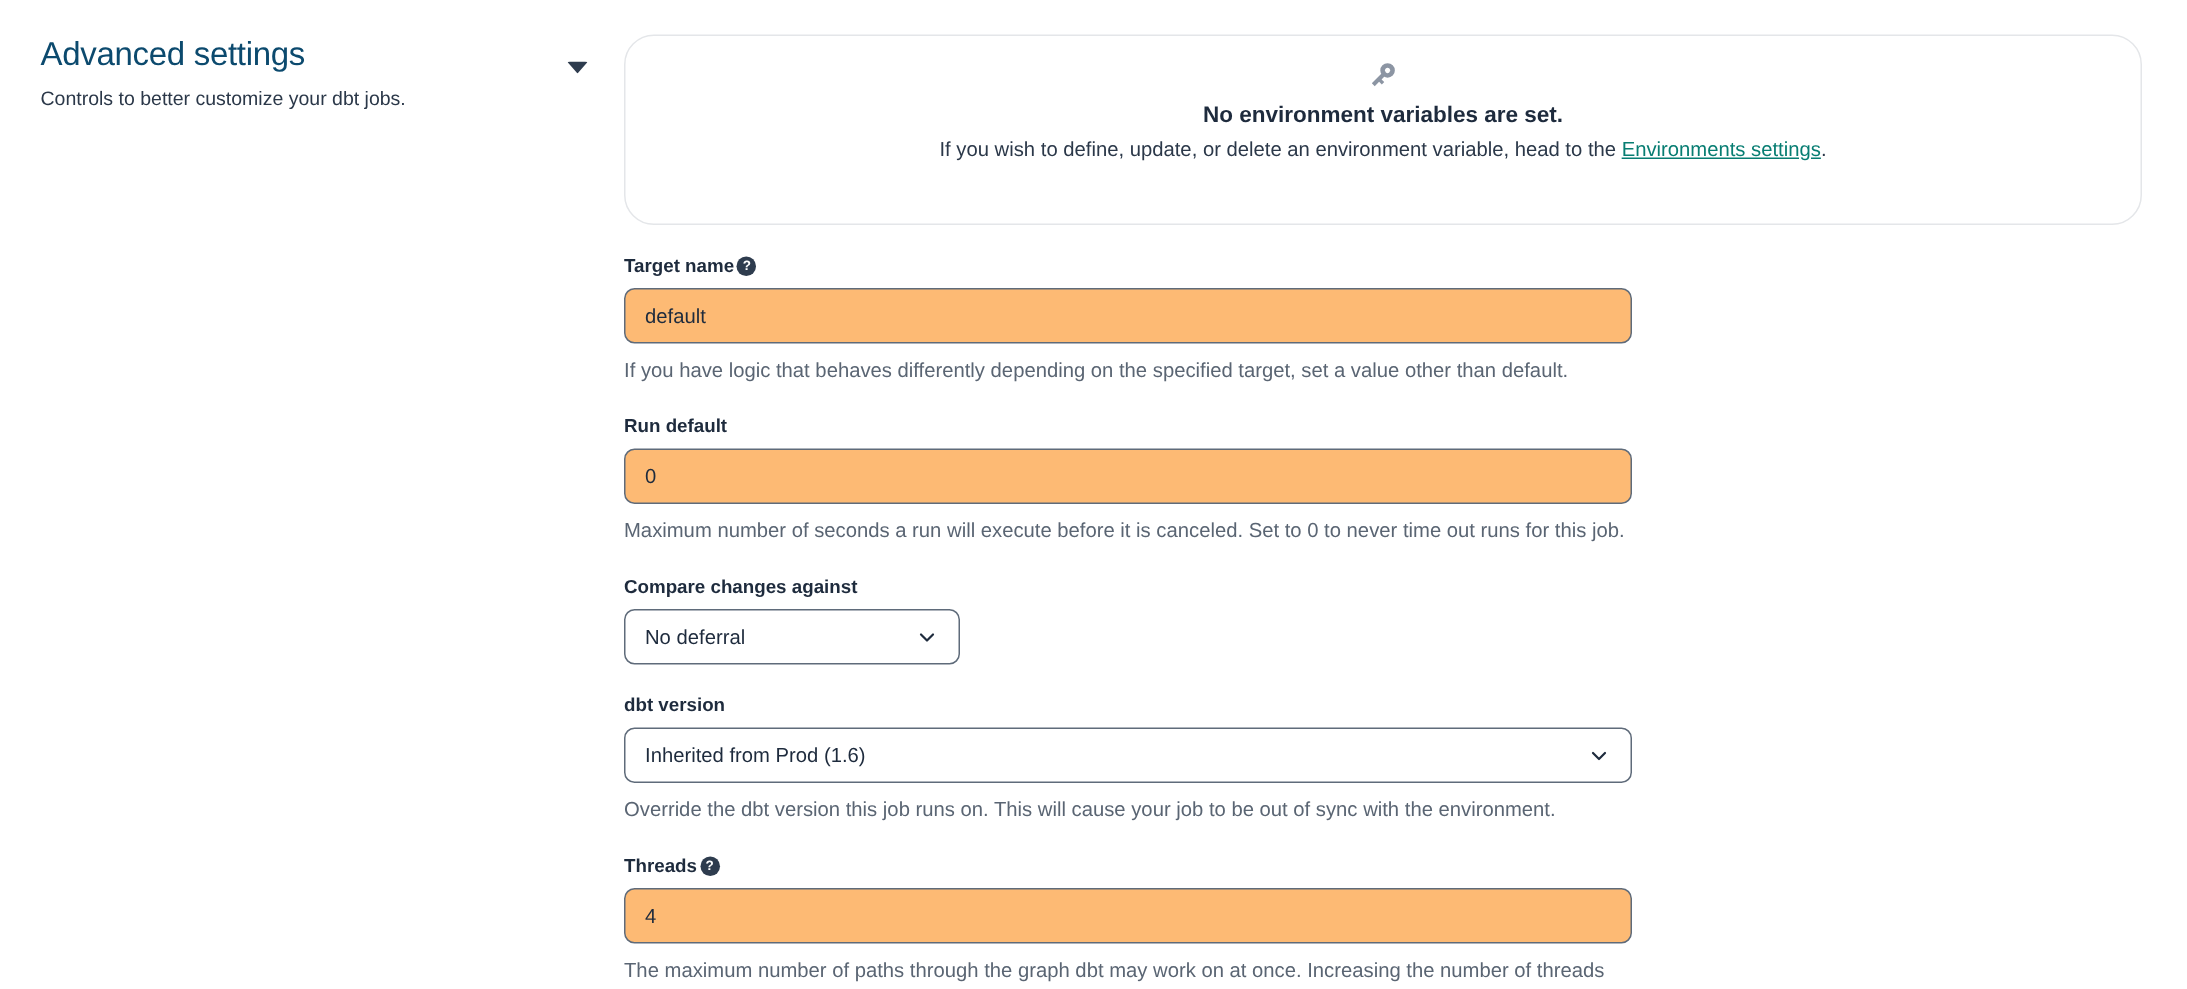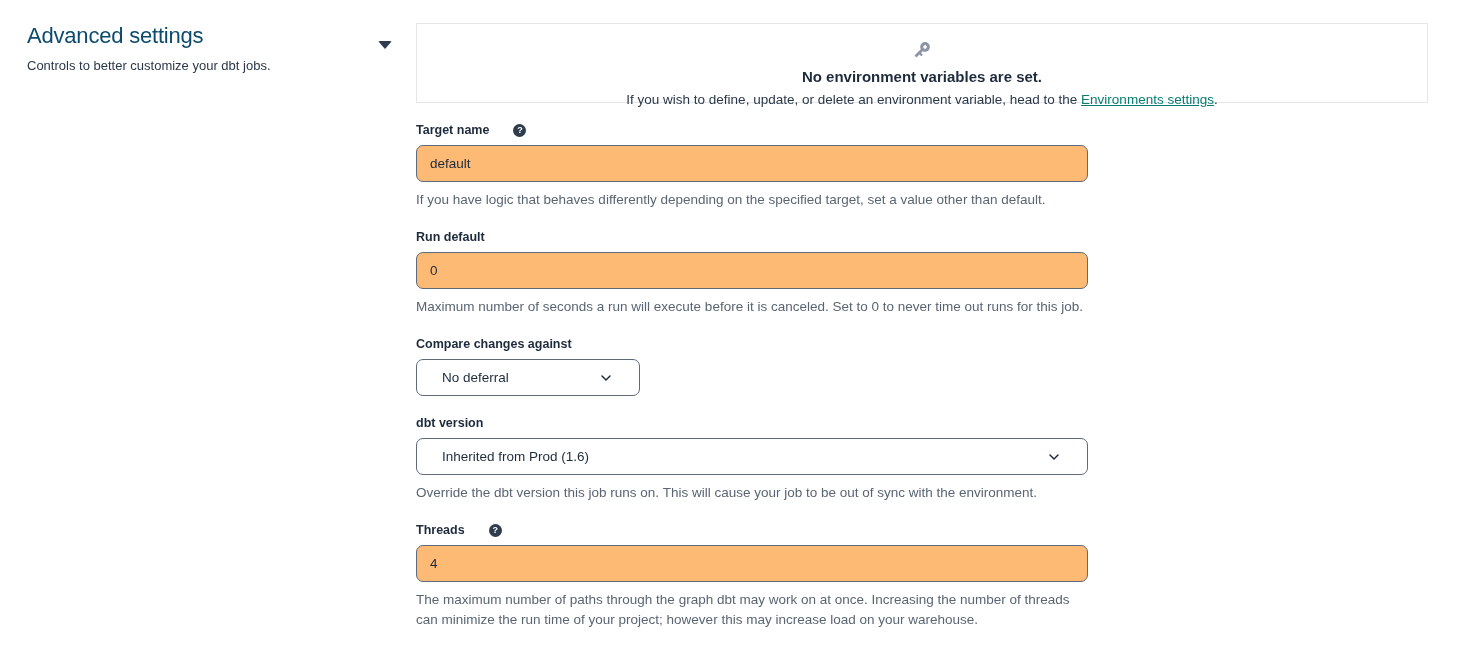--- a/index.html
+++ b/index.html
@@ -43,22 +43,22 @@
     border-top: 8px solid #2e3c4e;
     border-radius: 2px;
     cursor: pointer;
   }
   .main-col {
     flex: 1;
     max-width: 1012px;
   }
   .env-banner {
     border: 1px solid #e4e6e9;
-    border-radius: 0;
-    height: 80px;
+    border-radius: 20px;
+    height: 127px;
     padding-top: 15px;
     text-align: center;
     margin-bottom: 20px;
   }
   .env-banner .key-wrap { line-height: 0; }
   .env-title {
     font-size: 15px;
     font-weight: 700;
     margin: 7px 0 0 0;
     color: #1e2b3d;
@@ -71,21 +71,21 @@
   .env-link {
     color: #077d72;
     text-decoration: underline;
     cursor: pointer;
     text-align: center;
   }
   .form-group { margin-bottom: 20px; }
   .field-label {
     display: flex;
     align-items: center;
-    gap: 24px;
+    gap: 2px;
     font-size: 12.5px;
     font-weight: 700;
     color: #1e2b3d;
     margin-bottom: 8px;
   }
   .help-icon {
     width: 13px; height: 13px;
     border-radius: 50%;
     background: #2e3c4e;
     color: #ffffff;
@@ -106,21 +106,21 @@
     font-size: 13.5px;
     font-family: "Liberation Sans", sans-serif;
     color: #1e2b3d;
     outline: none;
     background: #fdba74;
   }
   .select-control {
     height: 37px;
     border: 1px solid #5f6b7a;
     border-radius: 7px;
-    padding: 0 25px;
+    padding: 0 13px;
     font-size: 13.5px;
     color: #1e2b3d;
     background: #ffffff;
     display: flex;
     align-items: center;
     justify-content: space-between;
     cursor: pointer;
   }
   .select-narrow { width: 224px; }
   .select-wide { width: 672px; }

